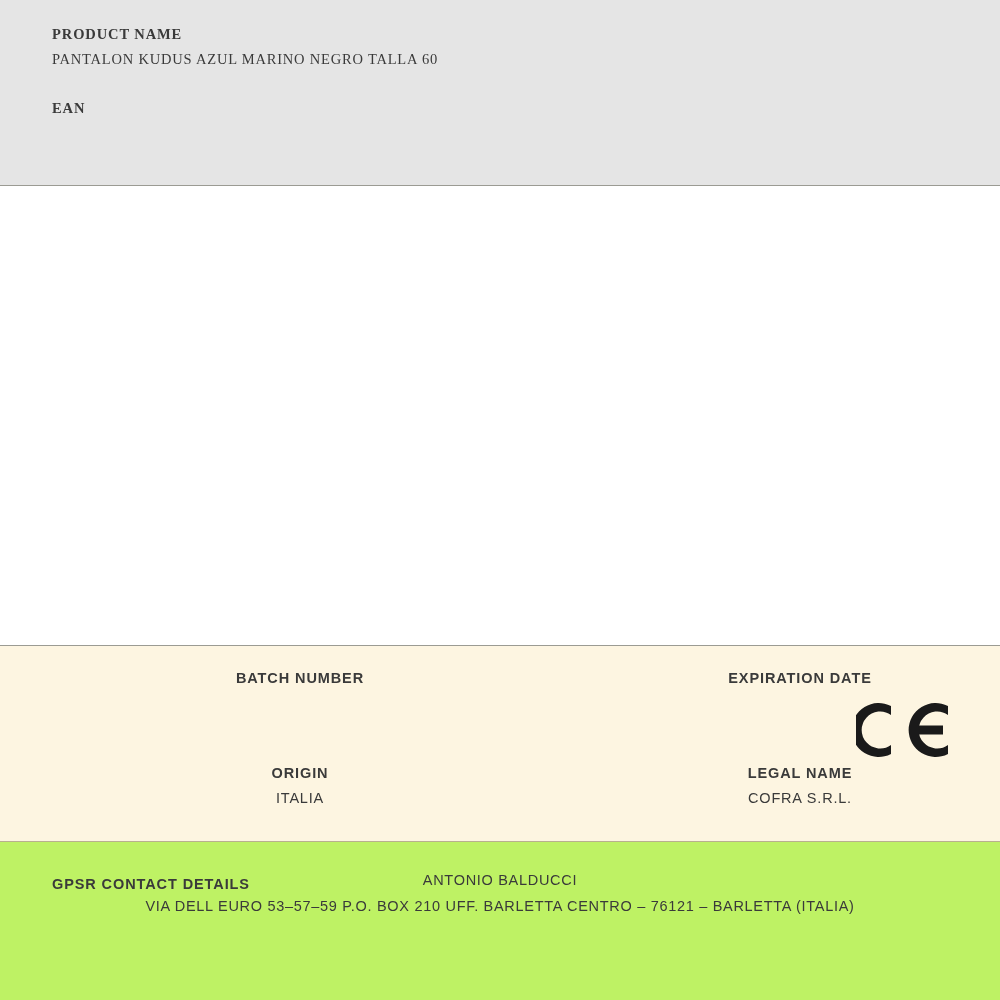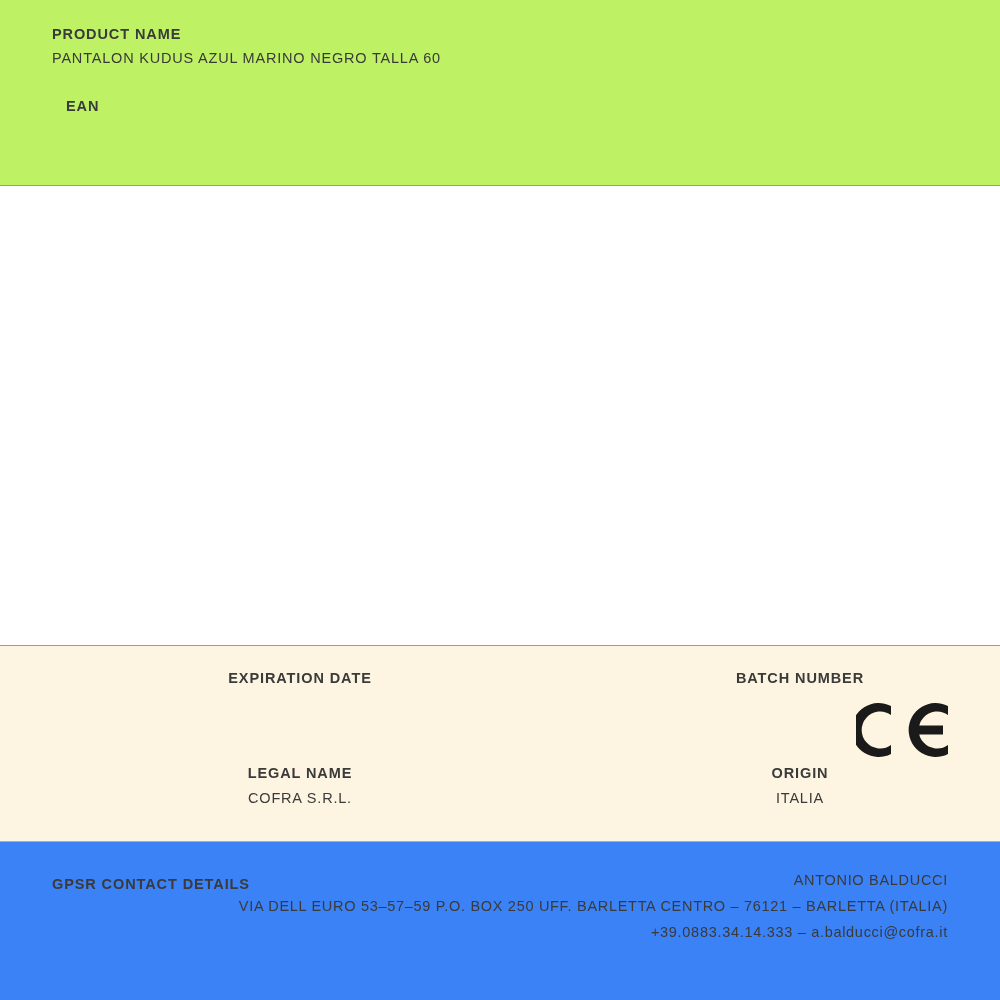--- a/index.html
+++ b/index.html
@@ -18,43 +18,43 @@
   .sheet {
     width: 1000px;
     height: 1000px;
     display: flex;
     flex-direction: column;
     position: relative;
   }
 
   
   .top-section {
-    background: #bef264;
+    background: #e5e5e5;
     border-bottom: 1px solid #9b9b93;
     padding: 26px 50px 22px 52px;
     box-sizing: border-box;
     height: 186px;
+    font-family: Liberation Serif, serif;
   }
   .field-label {
     font-size: 14.5px;
     font-weight: bold;
     letter-spacing: 0.9px;
     color: #3a3a3a;
     margin: 0 0 8px 0;
     text-transform: uppercase;
   }
   .field-value {
     font-size: 14.5px;
     letter-spacing: 0.8px;
     color: #3a3a3a;
     margin: 0;
   }
   .field-block + .field-block {
     margin-top: 32px;
-    margin-left: 14px;
   }
 
   
   .middle-blank {
     background: #ffffff;
     flex: 1 1 auto;
     border-bottom: 1px solid #9b9b93;
   }
 
   
@@ -95,38 +95,38 @@
   .ce-mark {
     position: absolute;
     right: 52px;
     top: 52px;
     width: 92px;
     height: 64px;
   }
 
   
   .footer {
-    background: #3b82f6;
+    background: #bef264;
     height: 158px;
     box-sizing: border-box;
     padding: 30px 52px 0 52px;
     position: relative;
   }
   .footer-title {
     font-size: 14.5px;
     font-weight: bold;
     letter-spacing: 0.9px;
     color: #3a3a3a;
     text-transform: uppercase;
     position: absolute;
     left: 52px;
     top: 34px;
   }
   .footer-lines {
-    text-align: right;
+    text-align: center;
     font-size: 14.5px;
     letter-spacing: 0.7px;
     color: #3a3a3a;
   }
   .footer-lines div {
     margin-bottom: 10px;
   }
   .footer-lines div:last-child {
     margin-bottom: 0;
   }
@@ -145,53 +145,52 @@
       <div class="field-label">EAN</div>
     </div>
   </div>
 
   <div class="middle-blank"></div>
 
   <div class="details-section">
 
     <div class="details-row">
       <div class="cell">
-        <div class="cell-label">EXPIRATION DATE</div>
+        <div class="cell-label">BATCH NUMBER</div>
         <div class="cell-value"></div>
       </div>
       <div class="cell">
-        <div class="cell-label">BATCH NUMBER</div>
+        <div class="cell-label">EXPIRATION DATE</div>
         <div class="cell-value"></div>
       </div>
     </div>
 
     <div class="row-spacer"></div>
 
     <div class="details-row">
       <div class="cell">
+        <div class="cell-label">ORIGIN</div>
+        <div class="cell-value">ITALIA</div>
+      </div>
+      <div class="cell">
         <div class="cell-label">LEGAL NAME</div>
         <div class="cell-value">COFRA S.R.L.</div>
-      </div>
-      <div class="cell">
-        <div class="cell-label">ORIGIN</div>
-        <div class="cell-value">ITALIA</div>
       </div>
     </div>
 
     <svg class="ce-mark" viewBox="0 0 92 64" xmlns="http://www.w3.org/2000/svg">
 
       <path d="M35 8 A27 27 0 1 0 35 56 L35 47 A18.5 18.5 0 1 1 35 17 Z" fill="#1a1a1a"></path>
 
       <path d="M92 8 A27 27 0 1 0 92 56 L92 47 A18.5 18.5 0 1 1 92 17 Z" fill="#1a1a1a"></path>
       <rect x="61" y="27.5" width="26" height="9" fill="#1a1a1a"></rect>
     </svg>
   </div>
 
   <div class="footer">
     <div class="footer-title">GPSR CONTACT DETAILS</div>
     <div class="footer-lines">
       <div>ANTONIO BALDUCCI</div>
-      <div>VIA DELL EURO 53–57–59 P.O. BOX 250 UFF. BARLETTA CENTRO – 76121 – BARLETTA (ITALIA)</div>
-      <div>+39.0883.34.14.333 – a.balducci@cofra.it</div>
+      <div>VIA DELL EURO 53–57–59 P.O. BOX 210 UFF. BARLETTA CENTRO – 76121 – BARLETTA (ITALIA)</div>
     </div>
   </div>
 
 </div>
 
 </body></html>

